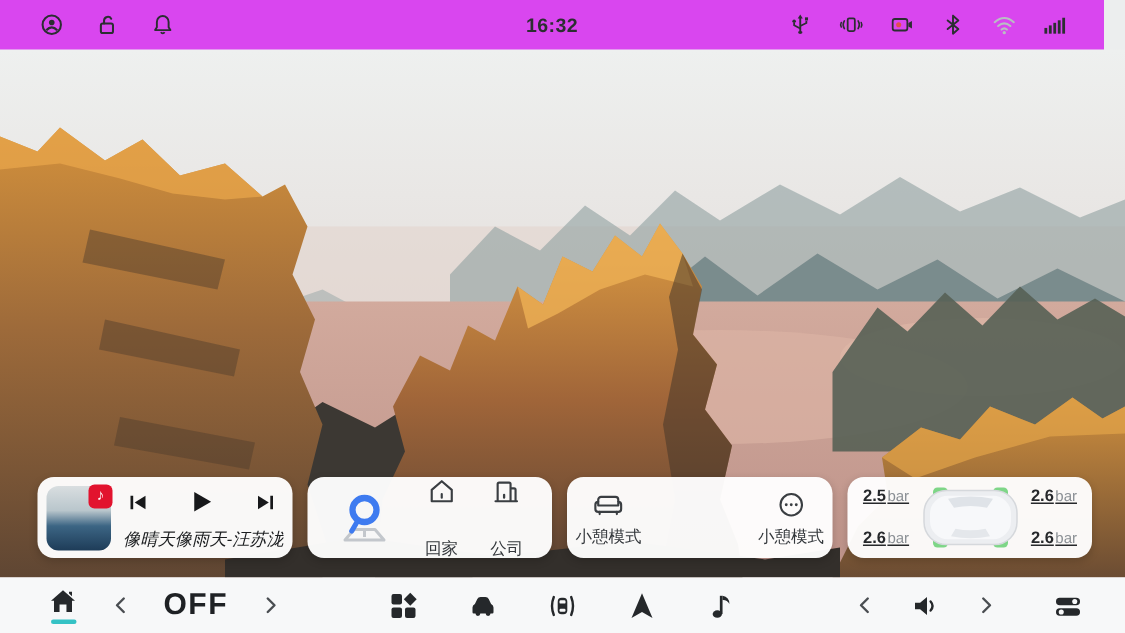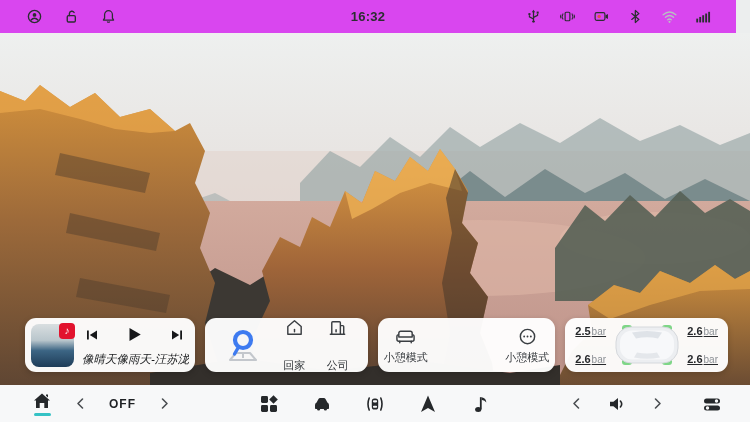--- a/index.html
+++ b/index.html
@@ -67,21 +67,21 @@
   .dock-left { position:absolute; left:32px; top:0; height:37px; display:flex;
     align-items:center; gap:22px; }
   .dock-center { position:absolute; left:50%; transform:translateX(-50%); top:0; height:37px;
     display:flex; align-items:center; gap:33px; }
   .dock-right { position:absolute; right:28px; top:0; height:37px; display:flex;
     align-items:center; gap:24px; }
   .dock-icon { width:20px; height:20px; color:#25282b; display:block; }
   .chev { width:13px; height:13px; color:#4a4e52; display:block; }
   .home-wrap { display:flex; flex-direction:column; align-items:center; gap:2px; }
   .home-underline { width:17px; height:3px; border-radius:2px; }
-  .climate-value { font-size:12px; font-weight:bold; color:#1e2124; letter-spacing:1px; }
+  .climate-value { font-size:20px; font-weight:bold; color:#1e2124; letter-spacing:1px; }
   .toggles { margin-left:14px; }
 </style>
 </head>
 <body>
 
 <div class="screen">
 
   <div class="status-bar">
     <div class="sb-left">
       <svg class="sb-icon" viewBox="0 0 20 20">

